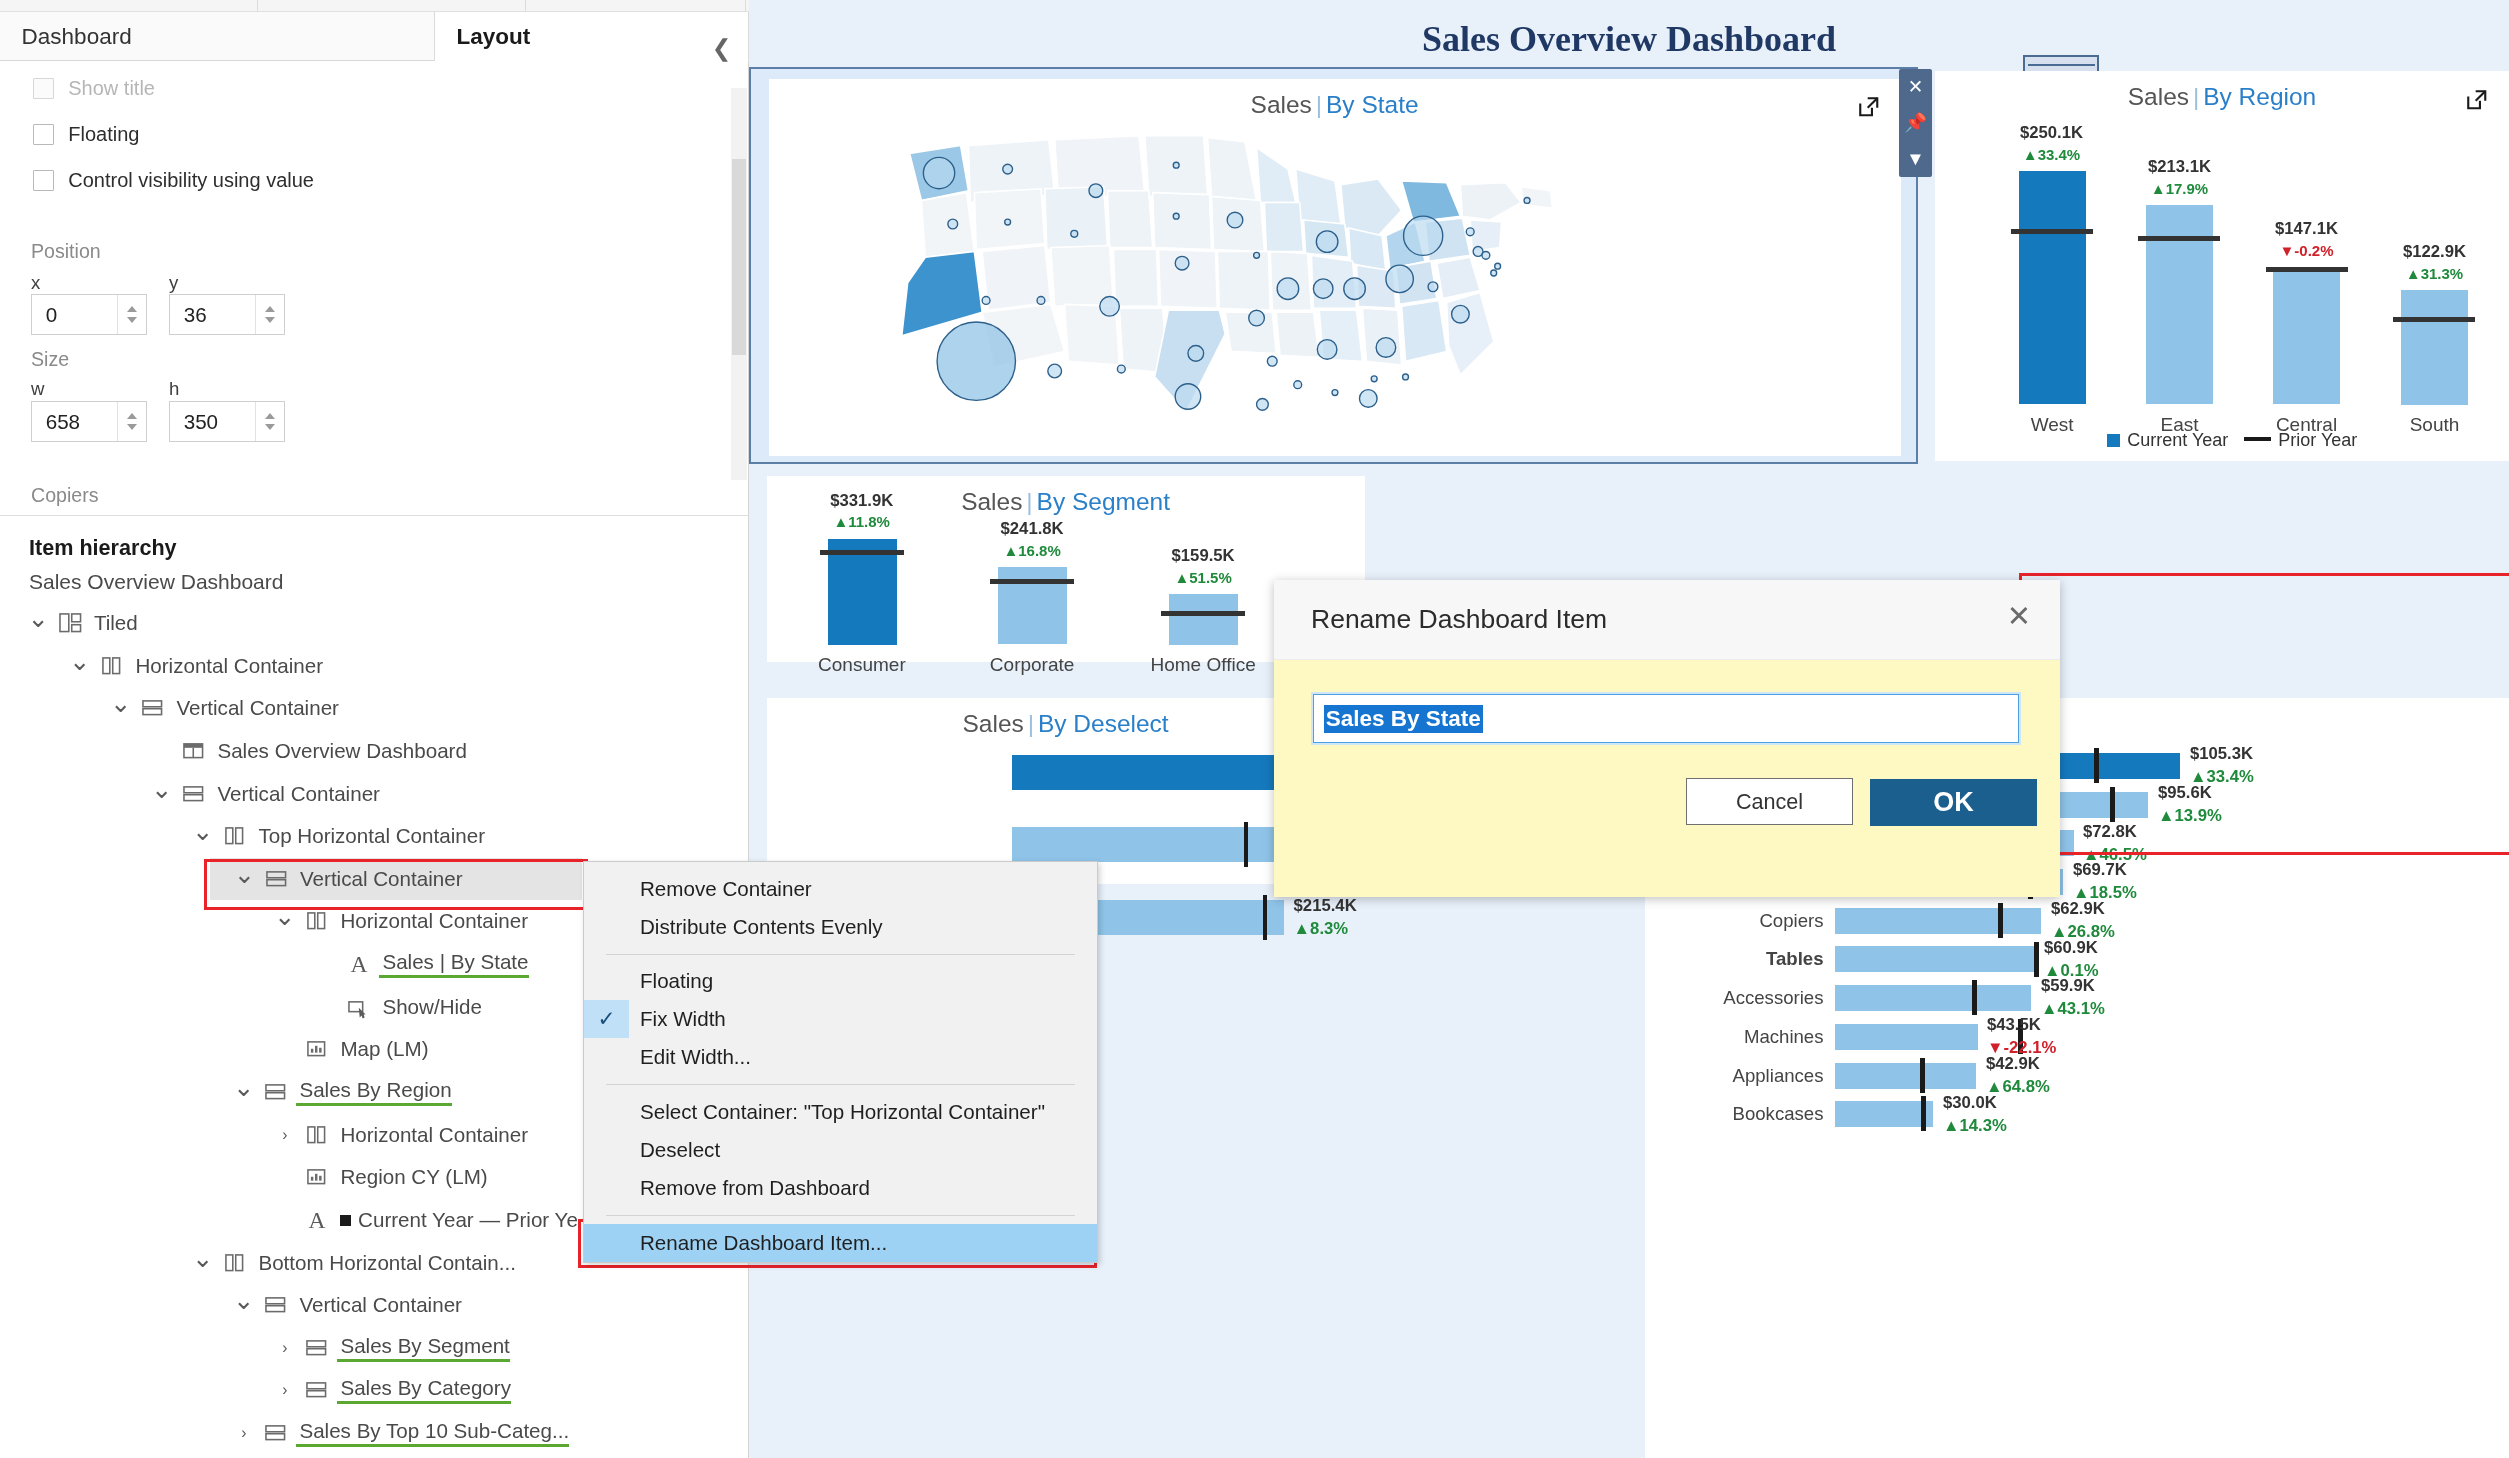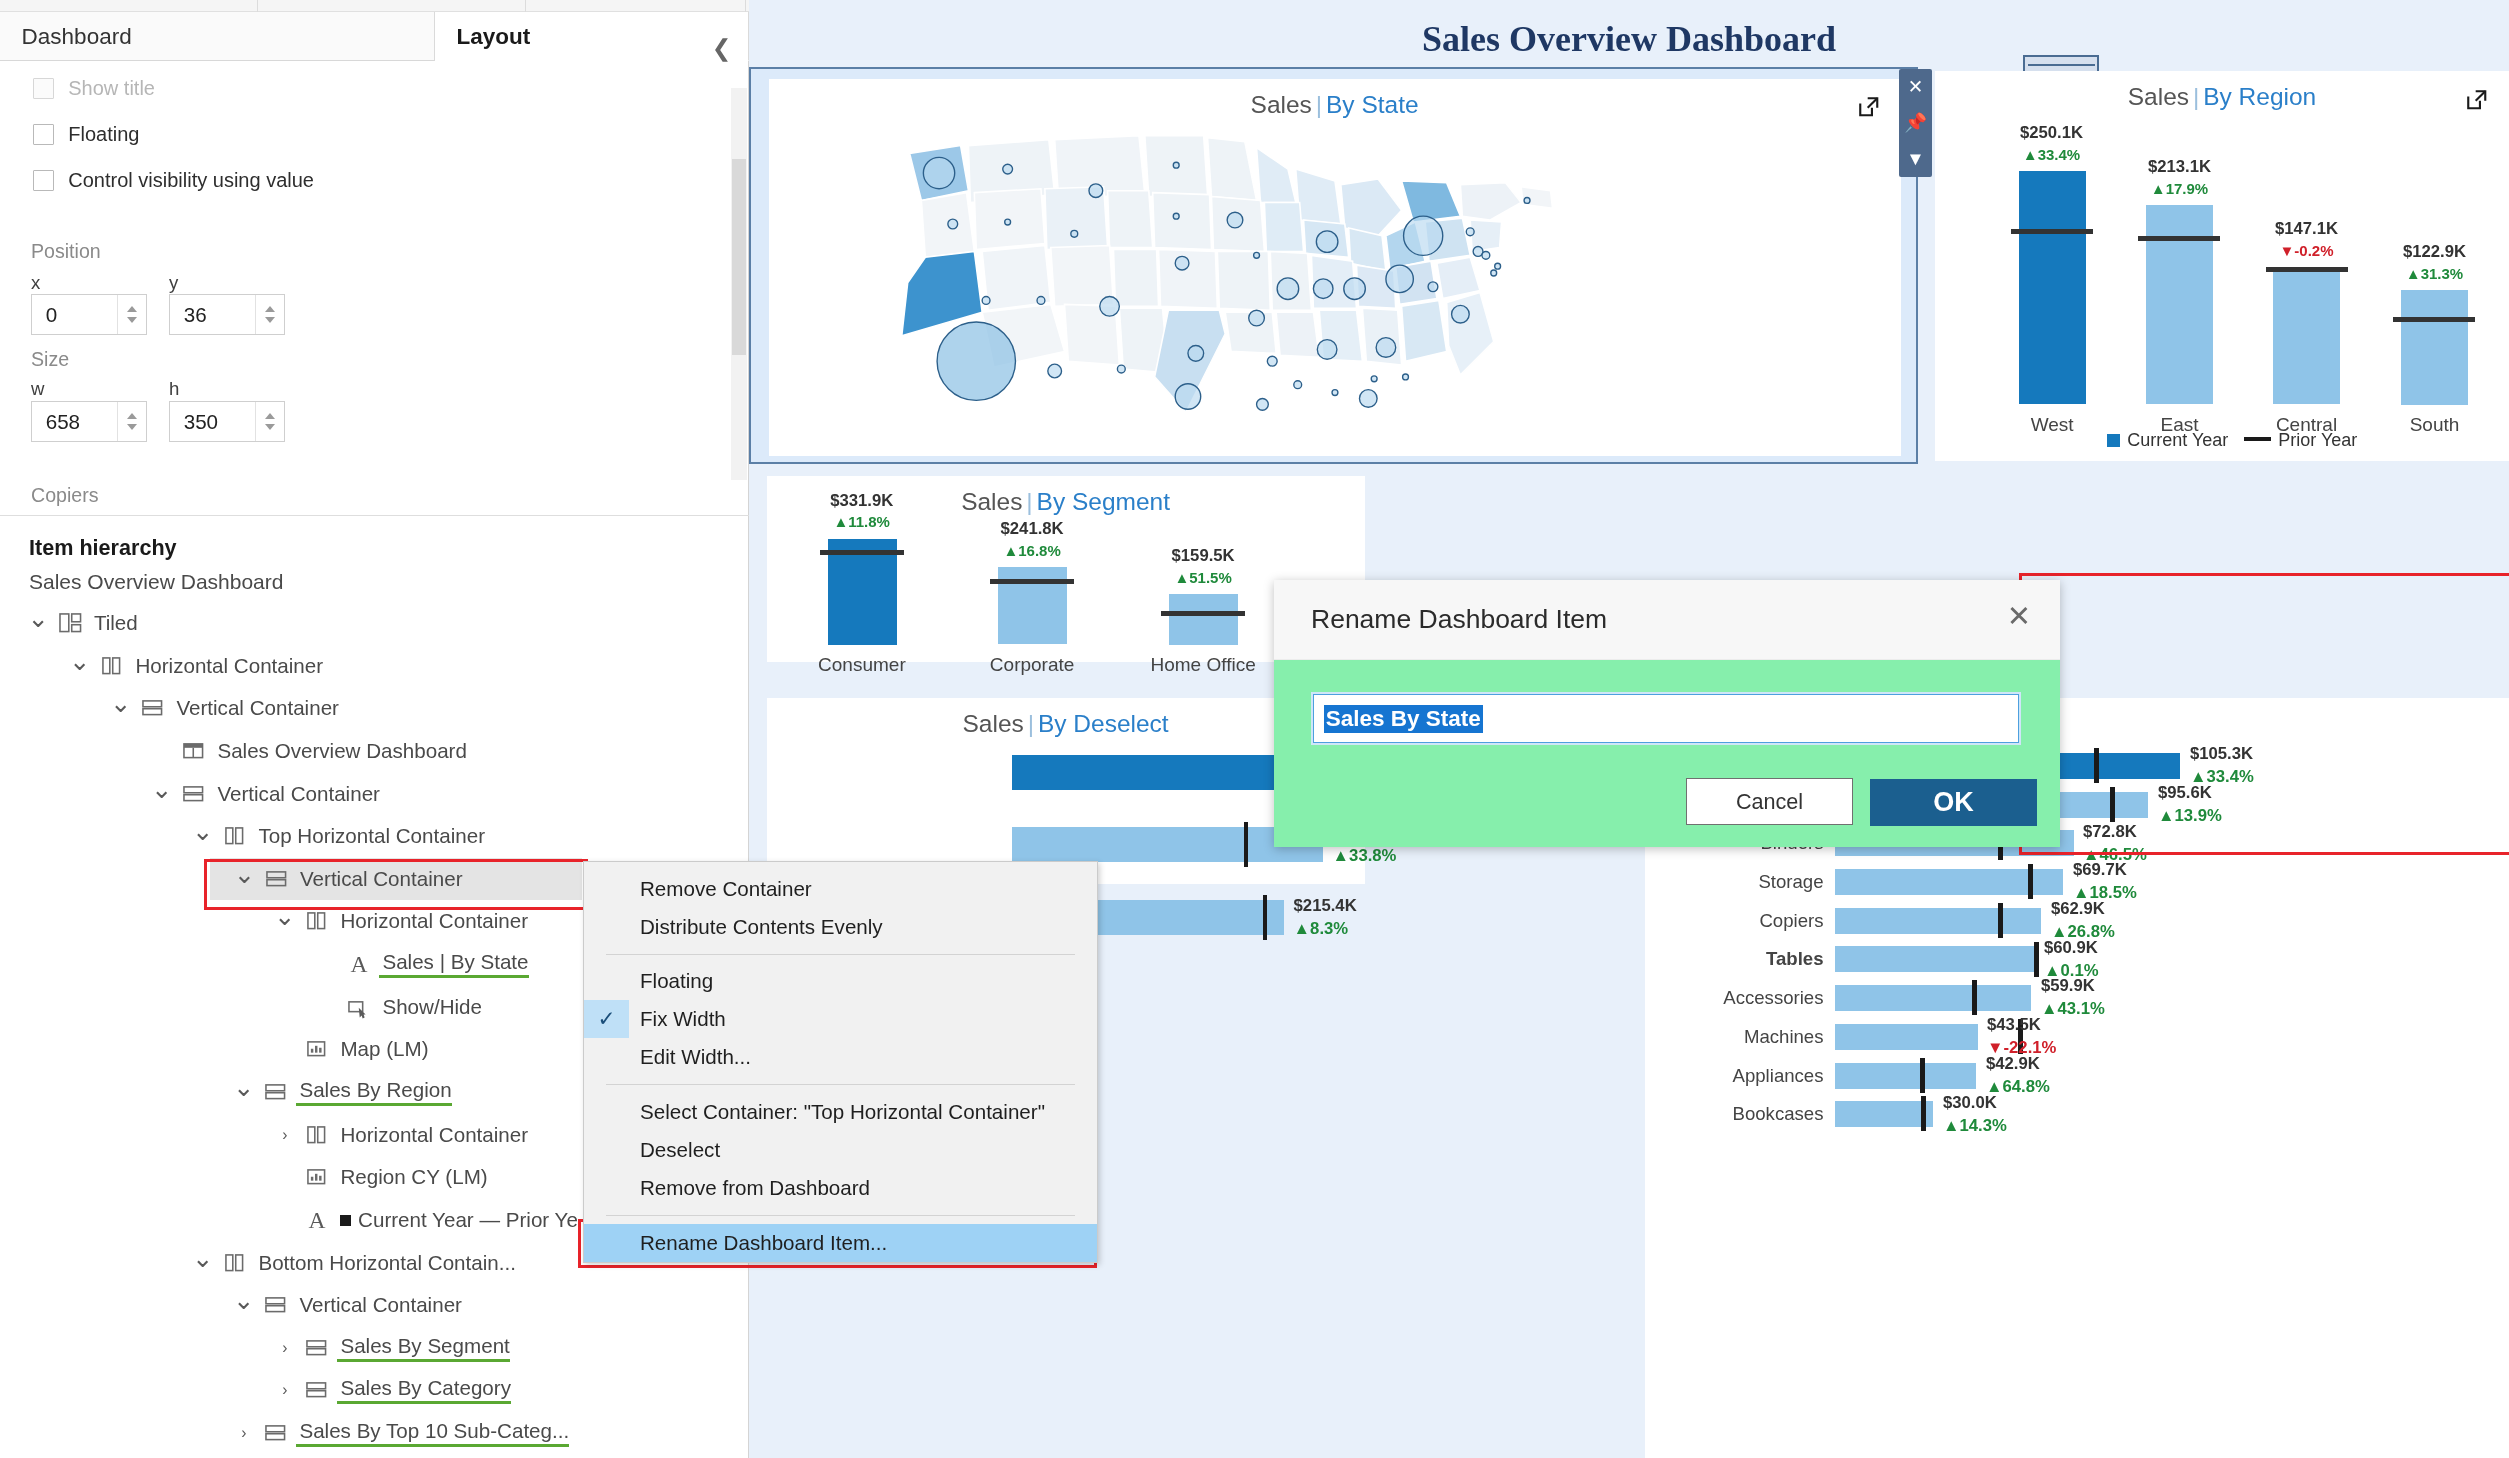--- a/index.html
+++ b/index.html
@@ -168,22 +168,22 @@
     box-shadow: 2px 2px 5.9px rgba(0,0,0,.18);
     padding: 7.8px 0 0 0;
   }
   .mi { height: 38px; display:flex; align-items:center; font-size: 20.6px; color:#1f1f1f; cursor:pointer; padding-left: 56px; position: relative;}
   .mi.hl { background: #9ed2f5; }
   .mi .chk { position: absolute; left: 0; top:0; width: 45px; height: 38px; display:flex; align-items:center; justify-content:center; background:#bfe0f7; color:#1a4e7a; font-size: 21.6px;}
   .msep { height: 1px; background: #d3d3d3; margin: 7.8px 21.6px; }
 
   
   #rename-dialog {
-    position: absolute; left: 1274px; top: 580px; width: 786px; height: 267px;
-    background: #86efac; z-index: 80; box-shadow: 0 2px 9.8px rgba(0,0,0,.25);
+    position: absolute; left: 1274px; top: 580px; width: 786px; height: 317px;
+    background: #fef9c3; z-index: 80; box-shadow: 0 2px 9.8px rgba(0,0,0,.25);
   }
   #rd-head { position:absolute; left:0; top:0; width:100%; height: 80px; background:#f7f7f7; border-bottom: 1px solid #ececec;}
   #rd-title { position:absolute; left: 37px; top: 23.5px; font-size: 26.5px; color:#2b2b2b; }
   #rd-close { position:absolute; right: 29px; top: 21.6px; font-size: 29px; color:#6a6a6a; cursor:pointer; line-height:1;}
   #rd-input {
     position:absolute; left: 39px; top: 114px; width: 706px; height: 49px;
     border: 1px solid #4da0df; outline: 2px solid #cfe6f8; background:#fff;
     display:flex; align-items:center; padding-left: 9.8px;
   }
   #rd-input .selected-text {

